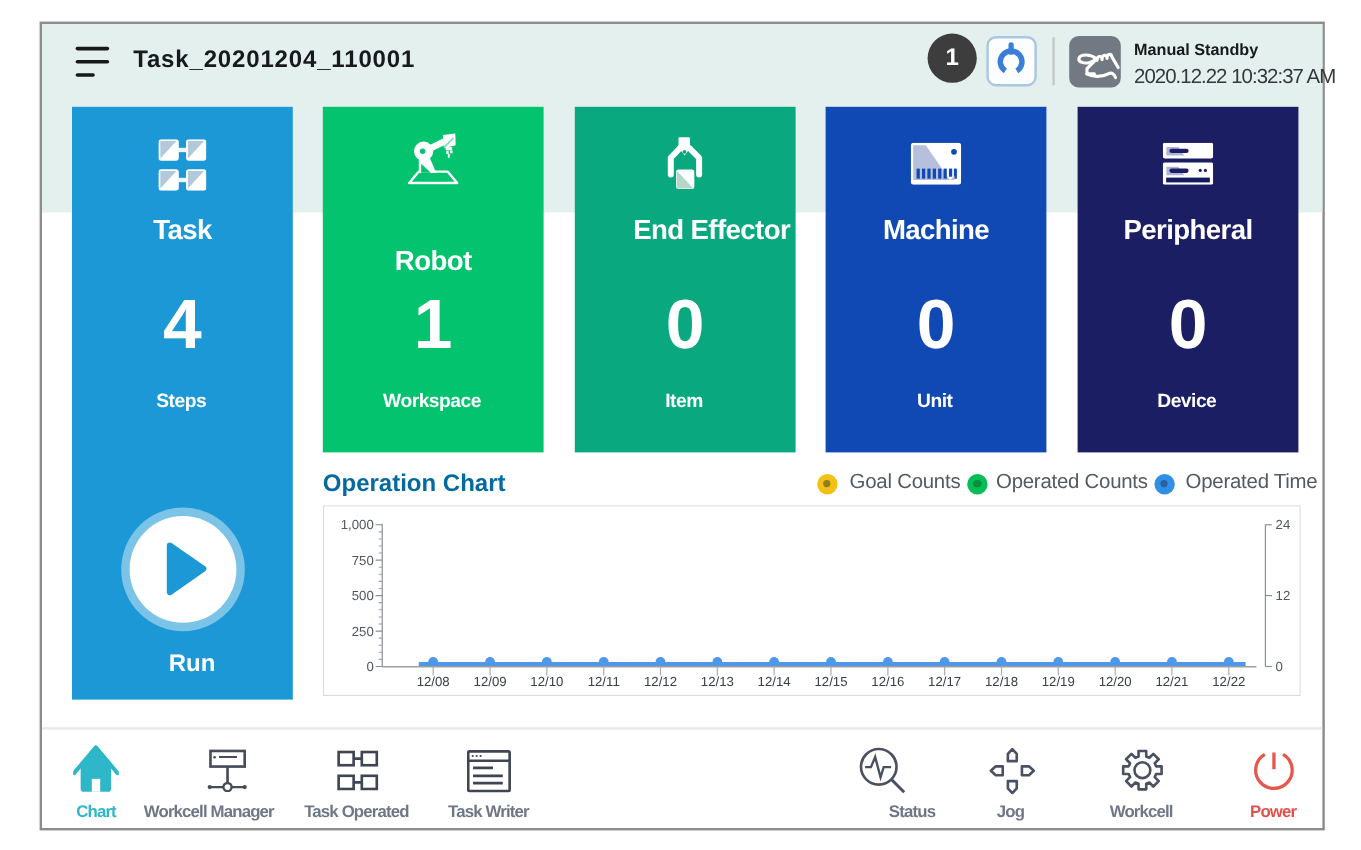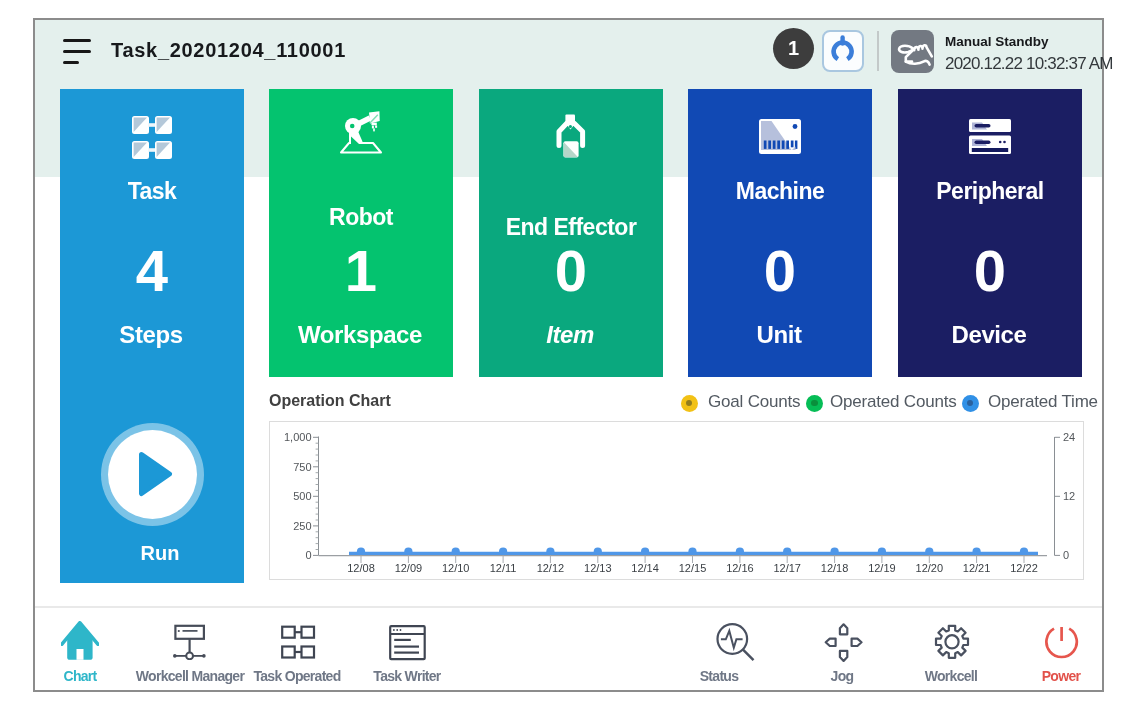--- a/index.html
+++ b/index.html
@@ -11,22 +11,22 @@
 #title { position:absolute; left:111px; top:39px; font-size:20px; font-weight:bold; color:#17191c; letter-spacing:0.7px; }
 #badge1 { position:absolute; left:773px; top:28px; width:41px; height:41px; border-radius:50%; background:#3d3d3d; color:#fff; font-size:20px; font-weight:bold; text-align:center; line-height:41px; }
 #gripbtn { position:absolute; left:822px; top:30px; width:42px; height:42px; border:2px solid #a9c7e0; border-radius:8px; background:#fbfdfe; }
 #hsep { position:absolute; left:877px; top:31px; width:2px; height:40px; background:#c3c9c9; }
 #handbox { position:absolute; left:891px; top:30px; width:43px; height:43px; border-radius:8px; background:#737982; }
 #mstext { position:absolute; left:945px; top:34px; font-size:13.5px; font-weight:bold; color:#17191c; }
 #dttext { position:absolute; left:945px; top:54px; font-size:17px; color:#33383c; letter-spacing:-0.8px; }
 .card { position:absolute; top:89px; width:184px; height:288px; }
 .ct { position:absolute; top:179px; width:184px; text-align:center; color:#fff; font-size:23px; font-weight:bold; line-height:24px; letter-spacing:-0.5px; }
 .cn { position:absolute; top:242px; width:184px; text-align:center; color:#fff; font-size:58px; font-weight:bold; line-height:58px; }
-.cs { position:absolute; top:324px; width:182px; text-align:center; color:#fff; font-size:24px; font-weight:bold; line-height:21px; letter-spacing:-0.4px; }
-#optitle { position:absolute; left:269px; top:392px; font-size:16px; font-weight:bold; color:#404040; letter-spacing:0px; }
+.cs { position:absolute; top:324px; width:182px; text-align:center; color:#fff; font-size:16px; font-weight:bold; line-height:21px; letter-spacing:-0.4px; }
+#optitle { position:absolute; left:269px; top:392px; font-size:20px; font-weight:bold; color:#0369a1; letter-spacing:0px; }
 .ldot { position:absolute; top:394.5px; width:17px; height:17px; border-radius:50%; }
 .ldot i { position:absolute; left:5.3px; top:5.3px; width:6.4px; height:6.4px; border-radius:50%; display:block; }
 .llab { position:absolute; top:394.5px; font-size:17px; color:#535a62; line-height:14px; letter-spacing:-0.2px; }
 #navline { position:absolute; left:35px; top:606px; width:1067px; height:2px; background:#e9e9e9; }
 .nlab { position:absolute; top:669px; font-size:14px; font-weight:bold; color:#6f7786; text-align:center; line-height:15px; letter-spacing:-0.7px; white-space:nowrap; }
 </style>
 </head>
 <body>
 <div id="frame"></div>
 <div id="mint"></div>
@@ -127,31 +127,31 @@
 <polygon points="3,20 13,20 18,27 3,27" fill="#b0b6d8"></polygon>
 <rect x="5.5" y="21.5" width="16" height="3.6" rx="1.8" fill="#1b1e63"></rect>
 <circle cx="31.2" cy="23" r="1.3" fill="#1b1e63"></circle>
 <circle cx="35.5" cy="23" r="1.3" fill="#1b1e63"></circle>
 <rect x="2.8" y="29" width="36.4" height="4" fill="#141a5e"></rect>
 </svg>
   </div>
 
 <div class="ct" style="left:60px;">Task</div>
 <div class="ct" style="left:269px;margin-top:26px;">Robot</div>
-<div class="ct" style="left:479px;margin-top:36px;">End Effector</div>
+<div class="ct" style="left:501px;">End Effector</div>
 <div class="ct" style="left:688px;">Machine</div>
 <div class="ct" style="left:898px;">Peripheral</div>
 <div class="cn" style="left:60px;">4</div>
 <div class="cn" style="left:269px;">1</div>
 <div class="cn" style="left:479px;">0</div>
 <div class="cn" style="left:688px;">0</div>
 <div class="cn" style="left:898px;">0</div>
 <div class="cs" style="left:60px;">Steps</div>
 <div class="cs" style="left:269px;">Workspace</div>
-<div class="cs" style="left:479px;font-style:italic;">Item</div>
+<div class="cs" style="left:479px;">Item</div>
 <div class="cs" style="left:688px;">Unit</div>
 <div class="cs" style="left:898px;">Device</div>
 
 <div class="abs" style="left:101px;top:423px;width:103px;height:103px;border-radius:50%;background:rgba(255,255,255,0.42);"></div>
 <div class="abs" style="left:108px;top:430px;width:89px;height:89px;border-radius:50%;background:#fff;"></div>
 <svg class="abs" style="left:136px;top:450px;" width="40" height="50" viewBox="0 0 40 50">
     <path d="M5.5,4.5 L33.5,24 L5.5,43.5 Z" fill="#1c98d6" stroke="#1c98d6" stroke-width="5" stroke-linejoin="round"></path>
   </svg>
 <div class="abs" style="left:60px;top:543px;width:200px;text-align:center;color:#fff;font-size:20px;font-weight:bold;line-height:20px;">Run</div>
 
@@ -308,19 +308,19 @@
 </svg>
 <svg class="abs" style="left:932px;top:624px;" width="40" height="36" viewBox="0 0 40 36">
 <path d="M16.8,6.4L16.8,1.8L23.2,1.8L23.2,6.4L25.8,7.5L29.1,4.2L33.6,8.7L30.3,12.0L31.4,14.6L36.0,14.6L36.0,21.0L31.4,21.0L30.3,23.6L33.6,26.9L29.1,31.4L25.8,28.1L23.2,29.2L23.2,33.8L16.8,33.8L16.8,29.2L14.2,28.1L10.9,31.4L6.4,26.9L9.7,23.6L8.6,21.0L4.0,21.0L4.0,14.6L8.6,14.6L9.7,12.0L6.4,8.7L10.9,4.2L14.2,7.5Z" fill="none" stroke="#4a5160" stroke-width="2.2" stroke-linejoin="round"></path>
 <circle cx="20" cy="17.8" r="6.6" fill="none" stroke="#4a5160" stroke-width="2.2"></circle>
 </svg>
 <svg class="abs" style="left:1044px;top:624px;" width="36" height="36" viewBox="0 0 36 36">
 <path d="M25.2,4.65 A15.2,15.2 0 1 1 10,4.65" fill="none" stroke="#e6564d" stroke-width="2.7"></path>
 <line x1="17.6" y1="3" x2="17.6" y2="17" stroke="#e6564d" stroke-width="2.7"></line>
 </svg>
 <div class="nlab" style="left:10px;width:140px;color:#2eb6c9;">Chart</div>
-<div class="nlab" style="left:120px;width:140px;">Workcell Manager</div>
+<div class="nlab" style="left:104px;width:140px;">Workcell Manager</div>
 <div class="nlab" style="left:227px;width:140px;">Task Operated</div>
 <div class="nlab" style="left:337px;width:140px;">Task Writer</div>
-<div class="nlab" style="left:649px;width:140px;">Status</div>
+<div class="nlab" style="left:690px;width:140px;">Status</div>
 <div class="nlab" style="left:772px;width:140px;">Jog</div>
 <div class="nlab" style="left:881px;width:140px;">Workcell</div>
 <div class="nlab" style="left:991px;width:140px;color:#e2524b;">Power</div>
 
 </body></html>

